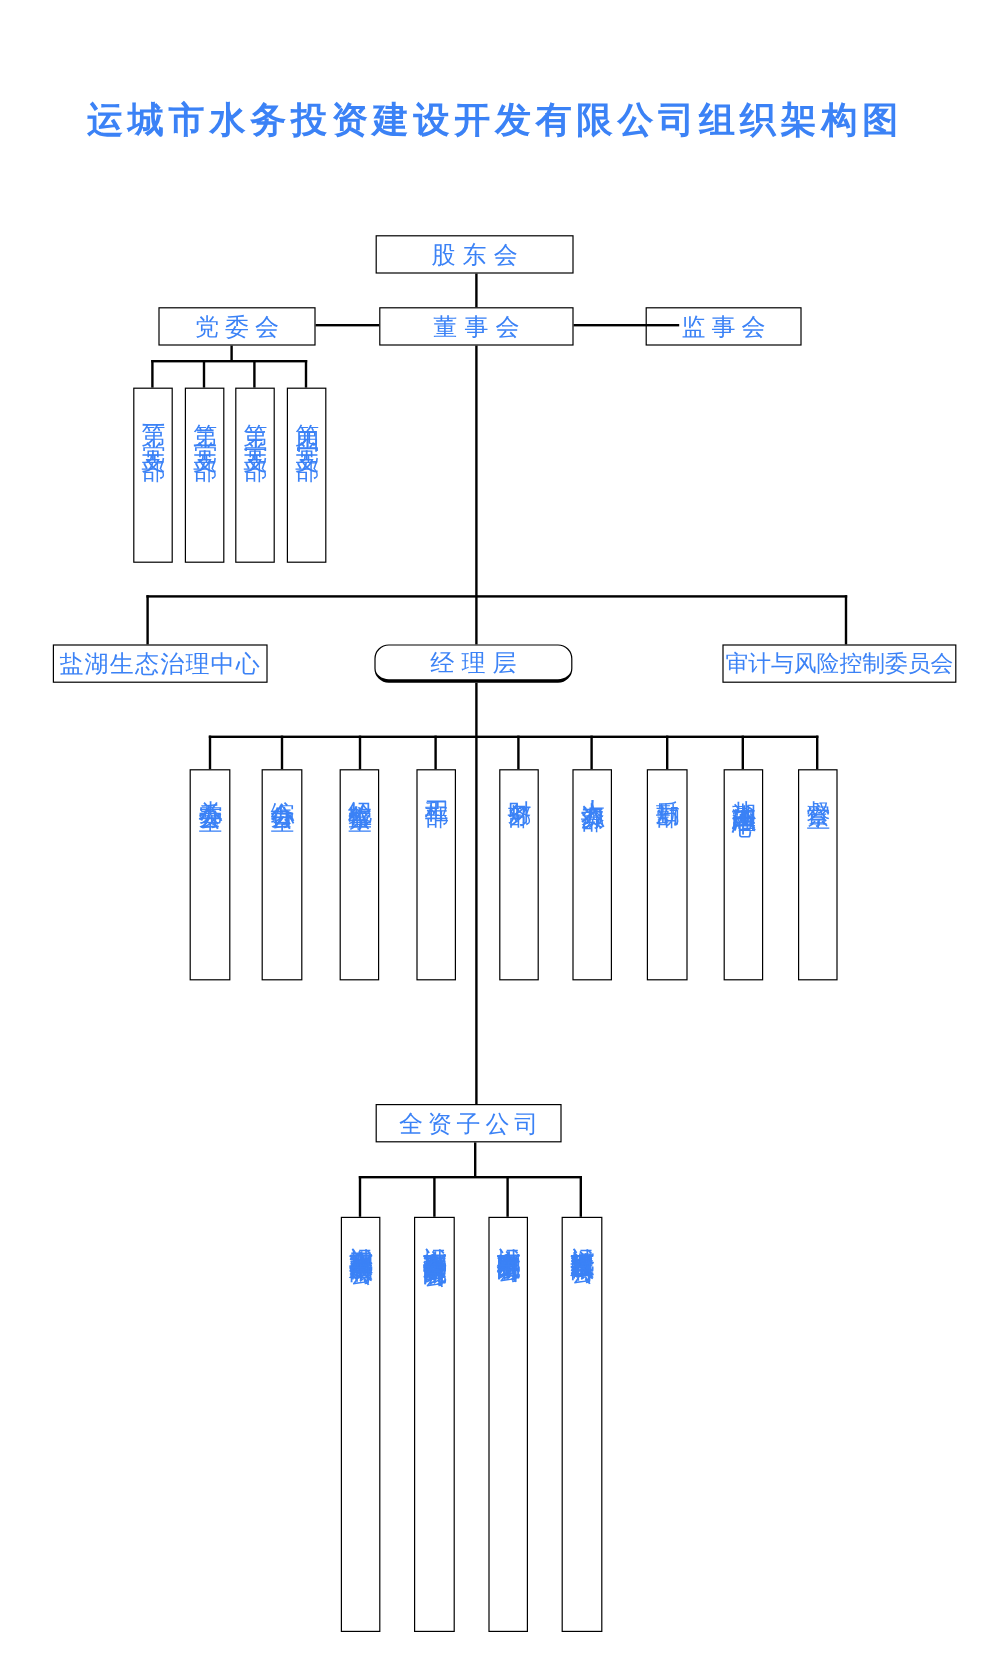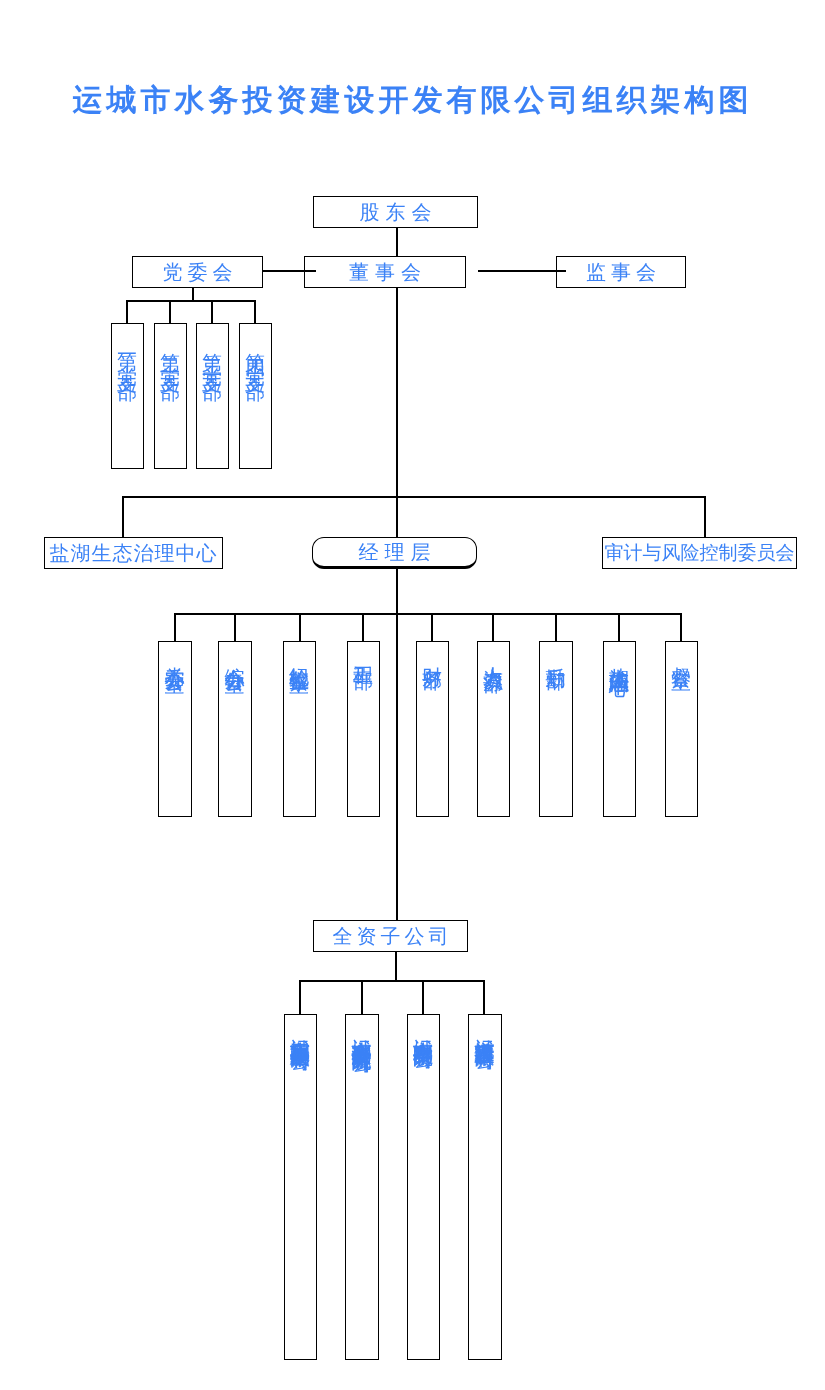--- a/index.html
+++ b/index.html
@@ -62,22 +62,22 @@
 </head>
 <body>
 
 <div id="canvas">
 
   <div id="chart-title">运城市水务投资建设开发有限公司组织架构图</div>
 
   <div class="hbox ls6" style="left:313px; top:196px; width:165px; height:32px;">股东会</div>
 
   <div class="hbox ls5" style="left:132px; top:256px; width:131px; height:32px;">党委会</div>
-  <div class="hbox ls6" style="left:304px; top:256px; width:162px; height:32px;">董事会</div>
-  <div class="hbox ls5" style="left:556px; top:256px; width:130px; height:32px;">监事会</div>
+  <div class="hbox ls6" style="left:316px; top:256px; width:162px; height:32px;">董事会</div>
+  <div class="hbox ls5" style="left:538px; top:256px; width:130px; height:32px;">监事会</div>
 
   <div class="vbox" style="left:111px; top:323px; width:33px; height:146px;">
     <span class="vtext party-text">第一党支部</span>
   </div>
   <div class="vbox" style="left:154px; top:323px; width:33px; height:146px;">
     <span class="vtext party-text">第二党支部</span>
   </div>
   <div class="vbox" style="left:196px; top:323px; width:33px; height:146px;">
     <span class="vtext party-text">第三党支部</span>
   </div>

